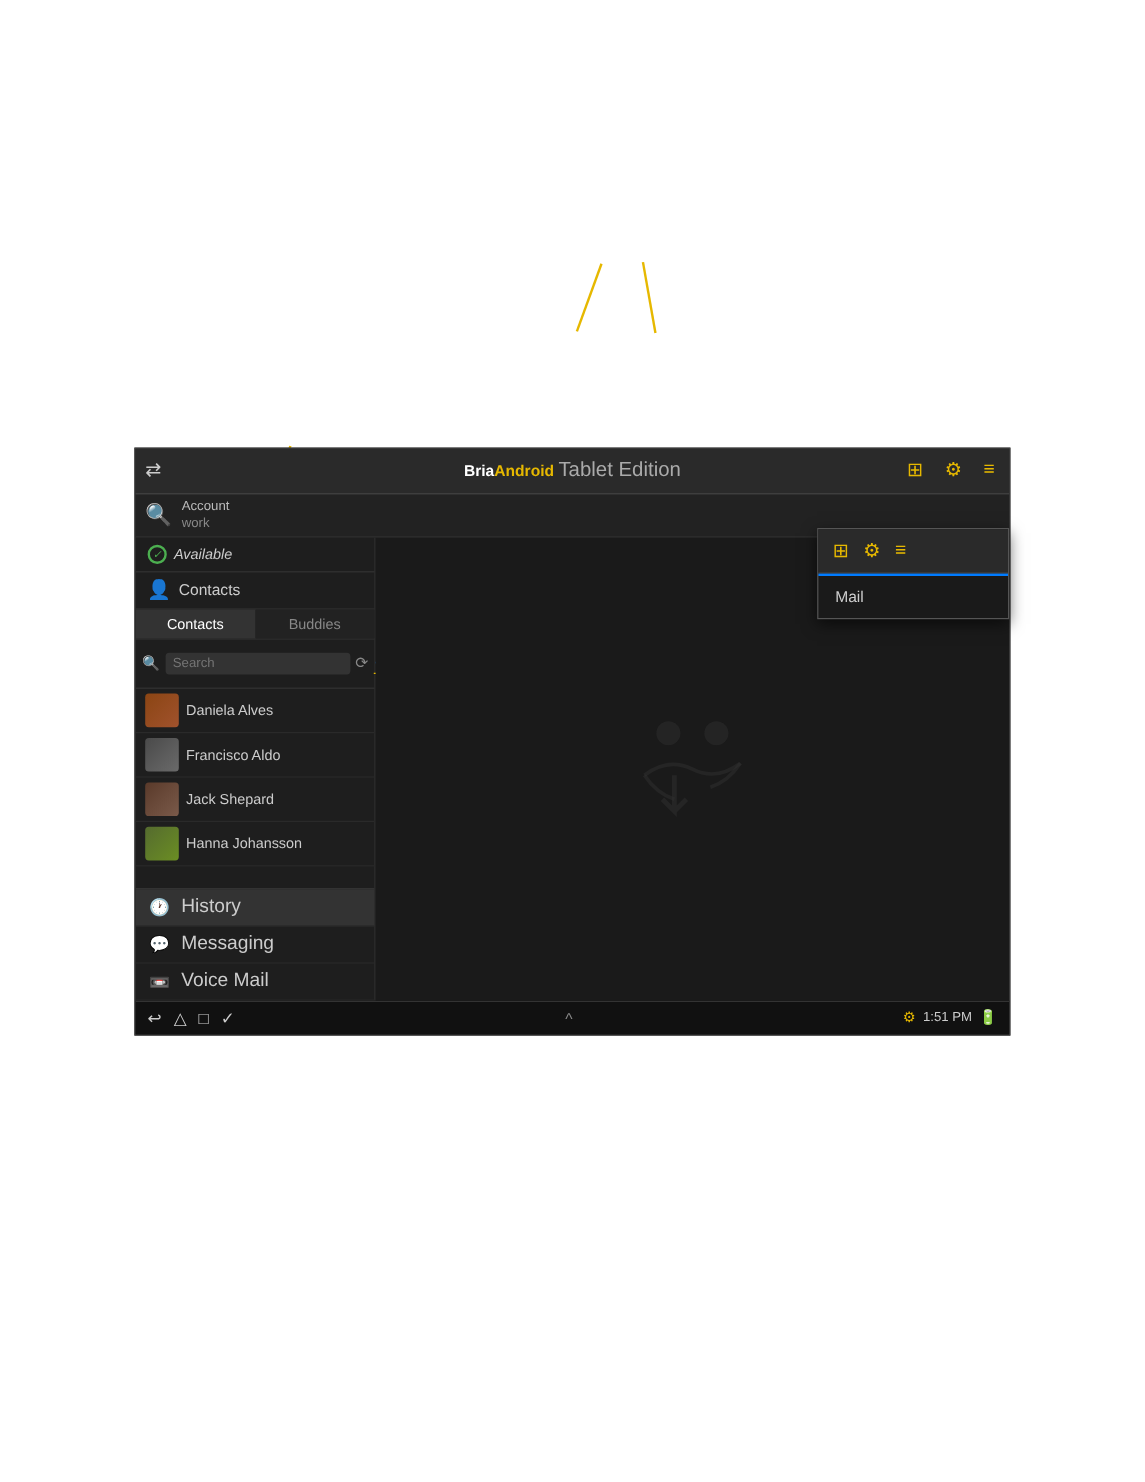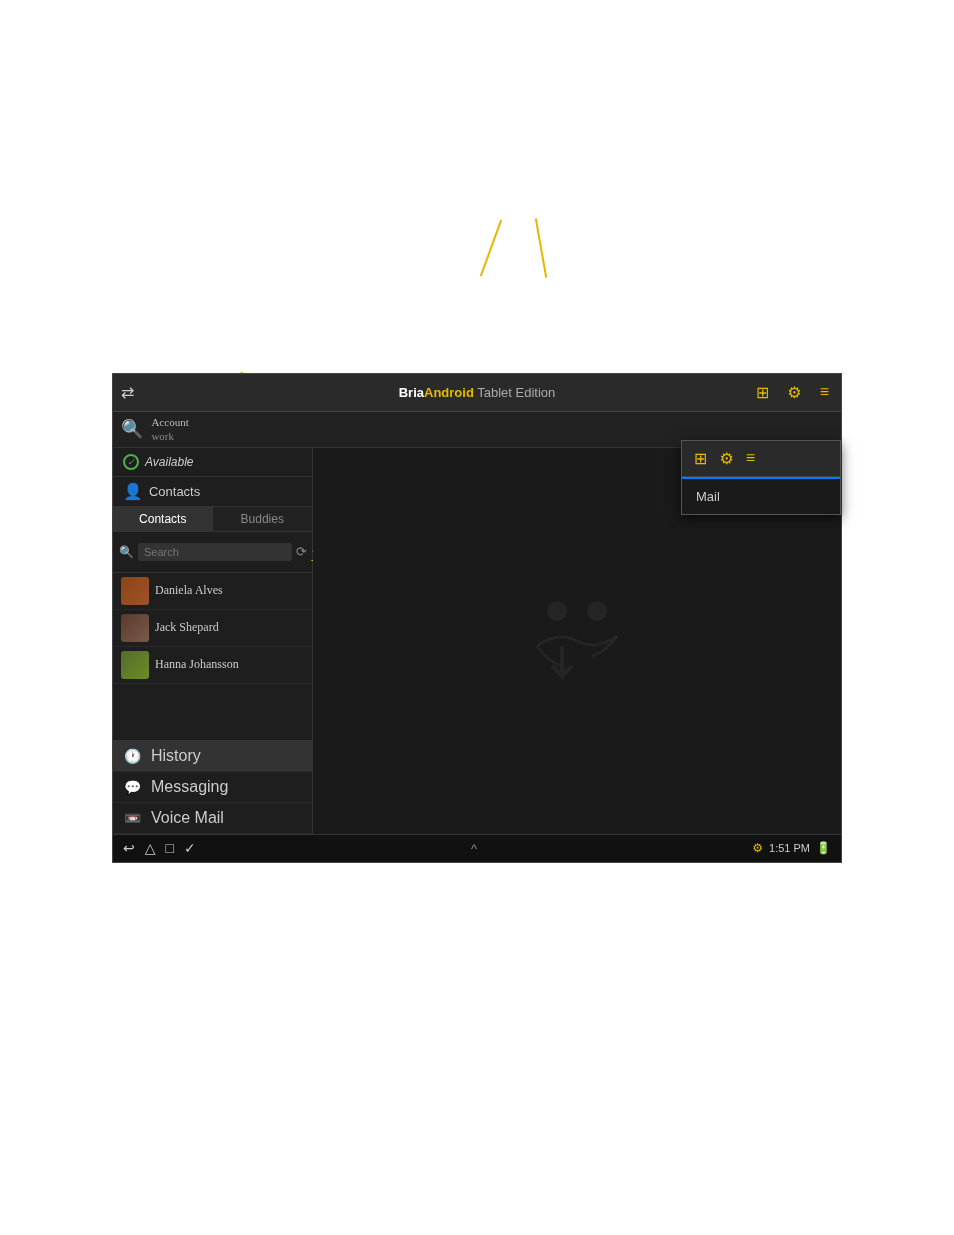--- a/index.html
+++ b/index.html
@@ -59,21 +59,21 @@
       left: 50%;
       transform: translateX(-50%);
     }
 
     .top-bar-title span.brand {
       color: #fff;
       font-weight: bold;
     }
     .top-bar-title span.edition {
       color: #aaa;
-      font-size: 13px;
+      font-size: 17px;
     }
 
     .top-bar-icons {
       display: flex;
       align-items: center;
       gap: 10px;
       margin-left: auto;
     }
 
     .icon-btn {
@@ -98,21 +98,20 @@
     .account-bar-search {
       color: #aaa;
       font-size: 18px;
       margin-right: 8px;
     }
 
     .account-info {
       color: #888;
       font-size: 11px;
       line-height: 1.3;
-      font-family: Liberation Serif, serif;
     }
 
     .account-info .label {
       color: #bbb;
     }
 
     
     .content-area {
       display: flex;
       flex: 1;
@@ -228,21 +227,20 @@
 
     .search-add-icon {
       color: #e6b800;
       font-size: 14px;
     }
 
     
     .contact-list {
       flex: 1;
       overflow-y: auto;
-      font-family: Liberation Serif, serif;
     }
 
     .contact-item {
       display: flex;
       align-items: center;
       padding: 4px 8px;
       border-bottom: 1px solid #2a2a2a;
       gap: 6px;
       cursor: pointer;
     }
@@ -478,20 +476,24 @@
           <span style="color:#888;font-size:13px;cursor:pointer;">⟳</span>
           <span class="search-add-icon">👤+</span>
         </div>
 
         <div class="contact-list">
           <div class="contact-item">
             <div class="avatar av-1"></div>
             <span class="contact-name">Daniela Alves</span>
           </div>
           <div class="contact-item">
+            <div class="avatar av-2"></div>
+            <span class="contact-name">Francisco Aldo</span>
+          </div>
+          <div class="contact-item">
             <div class="avatar av-5"></div>
             <span class="contact-name">Jack Shepard</span>
           </div>
           <div class="contact-item">
             <div class="avatar av-4"></div>
             <span class="contact-name">Hanna Johansson</span>
           </div>
 
         </div>
 

